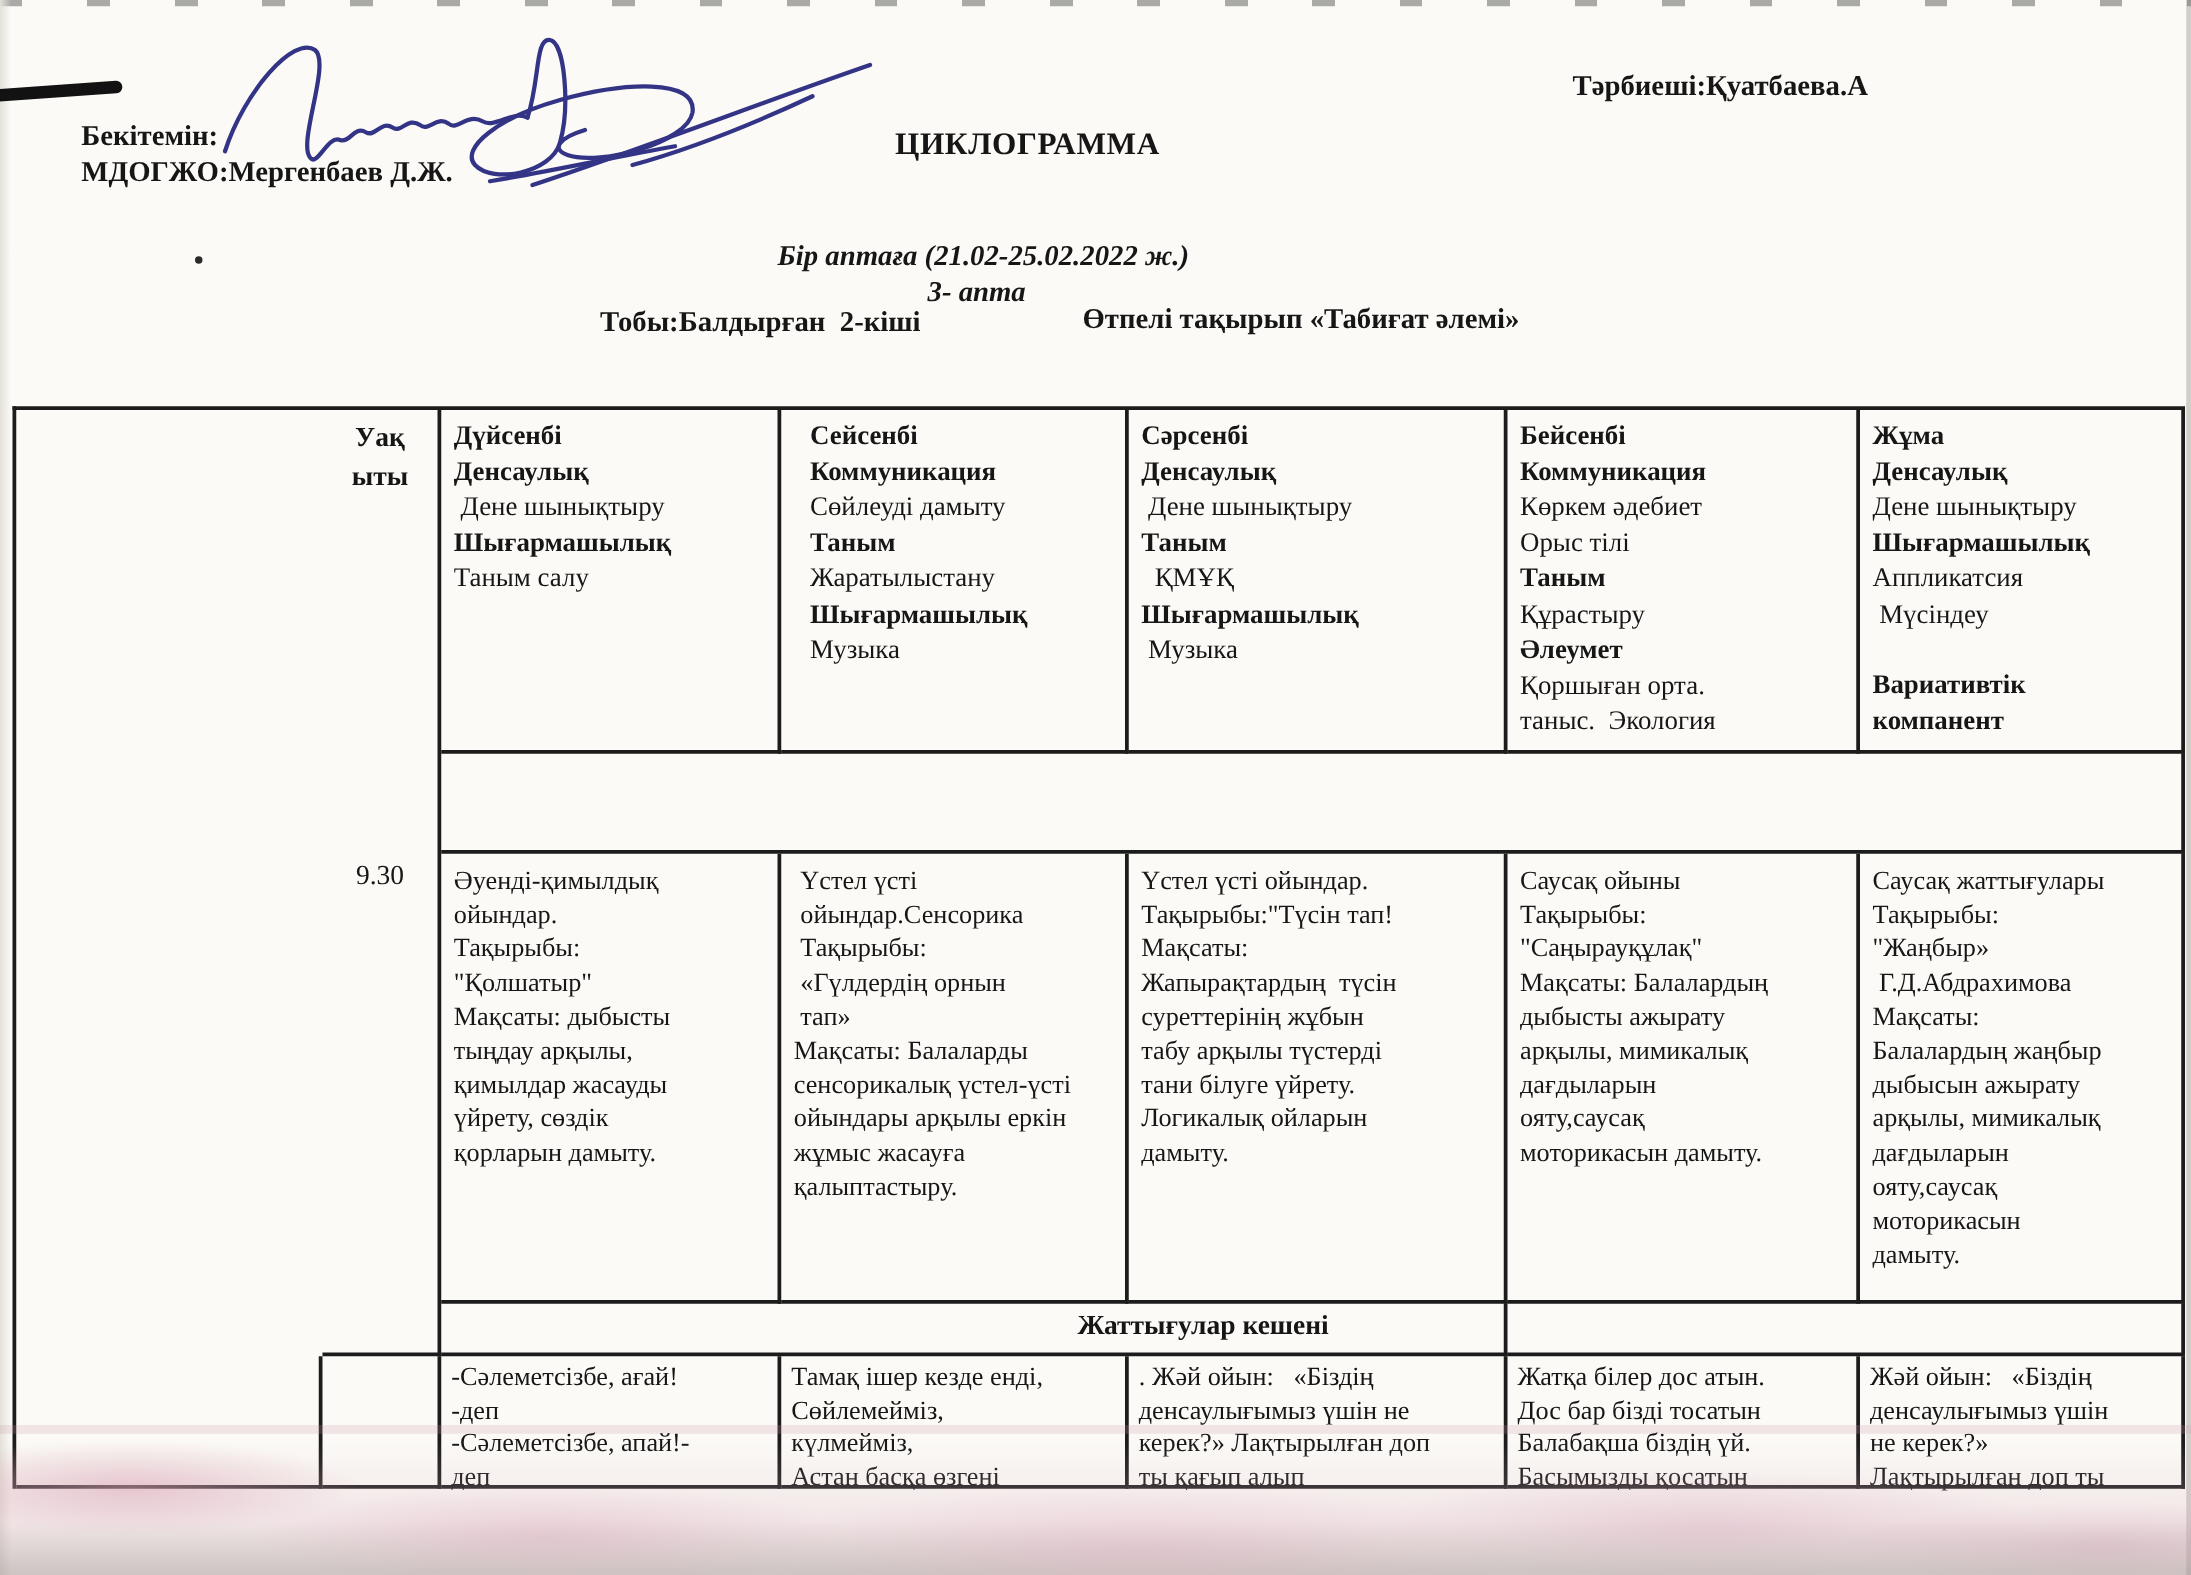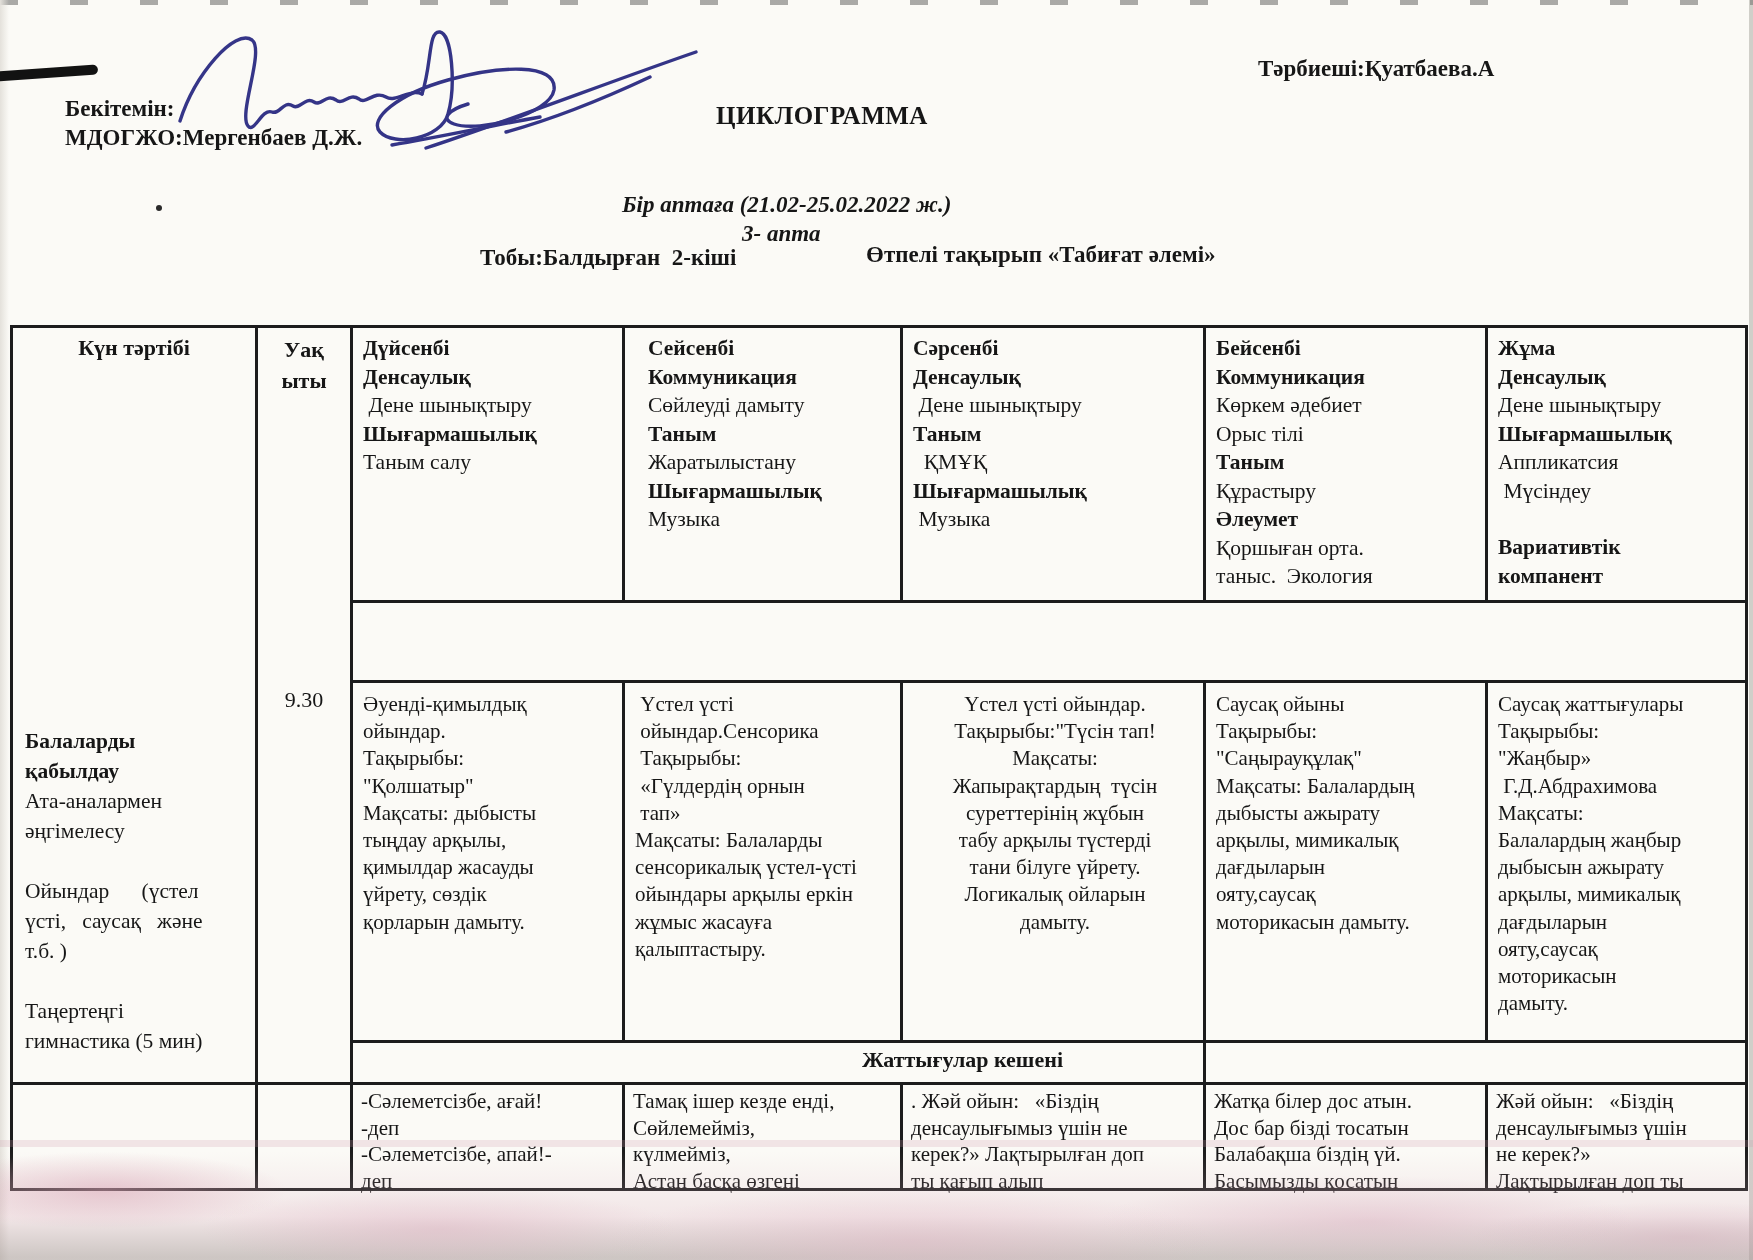--- a/index.html
+++ b/index.html
@@ -88,36 +88,20 @@
     <path d="M30,105 C45,58 85,12 102,24 C115,34 88,98 98,110 C104,118 112,92 122,96 C130,99 133,84 143,90 C150,94 155,80 164,86 C171,91 176,77 186,84 C193,90 199,76 209,83 C216,89 224,74 236,81 C246,87 260,72 272,78"></path>
     <path d="M272,78 C282,48 278,14 290,16 C302,18 306,70 298,98 C291,123 244,131 230,116 C218,103 248,78 298,64 C348,50 408,46 404,74 C400,98 330,117 304,108 C290,103 298,94 318,88"></path>
     <path d="M276,132 C350,108 470,62 546,36"></path>
     <path d="M356,116 C400,104 455,82 500,61"></path>
     <path d="M242,129 C290,121 340,110 390,101"></path>
   </g>
 </svg>
 
 <div class="sched">
 
-  <div class="cell routine-cell">
-    <div class="routine-title">Күн тәртібі</div>
-    <div class="routine-body">
-      <div class="pre bold">Балаларды
-қабылдау</div>
-      <div class="pre">Ата-аналармен
-әңгімелесу
-
-Ойындар      (үстел
-үсті,   саусақ   және
-т.б. )
-
-Таңертеңгі
-гимнастика (5 мин)</div>
-    </div>
-  </div>
 
   <div class="cell time-cell">
     <div class="time-header">Уақ
 ыты</div>
     <div class="time-value">9.30</div>
   </div>
 
   <div class="cell dayhead" style="grid-column:3/4;grid-row:1/2;">
       <div class="b c">Дүйсенбі</div>
       <div class="b">Денсаулық</div>
@@ -180,21 +164,21 @@
   <div class="cell activity pre" style="grid-column:4/5;grid-row:3/4;"> Үстел үсті
  ойындар.Сенсорика
  Тақырыбы:
  «Гүлдердің орнын
  тап»
 Мақсаты: Балаларды
 сенсорикалық үстел-үсті
 ойындары арқылы еркін
 жұмыс жасауға
 қалыптастыру.</div>
-  <div class="cell activity pre" style="grid-column:5/6;grid-row:3/4;text-align:center;">Үстел үсті ойындар.
+  <div class="cell activity pre" style="grid-column:5/6;grid-row:3/4;">Үстел үсті ойындар.
 Тақырыбы:"Түсін тап!
 Мақсаты:
 Жапырақтардың  түсін
 суреттерінің жұбын
 табу арқылы түстерді
 тани білуге үйрету.
 Логикалық ойларын
 дамыту.</div>
   <div class="cell activity pre" style="grid-column:6/7;grid-row:3/4;">Саусақ ойыны
 Тақырыбы:

